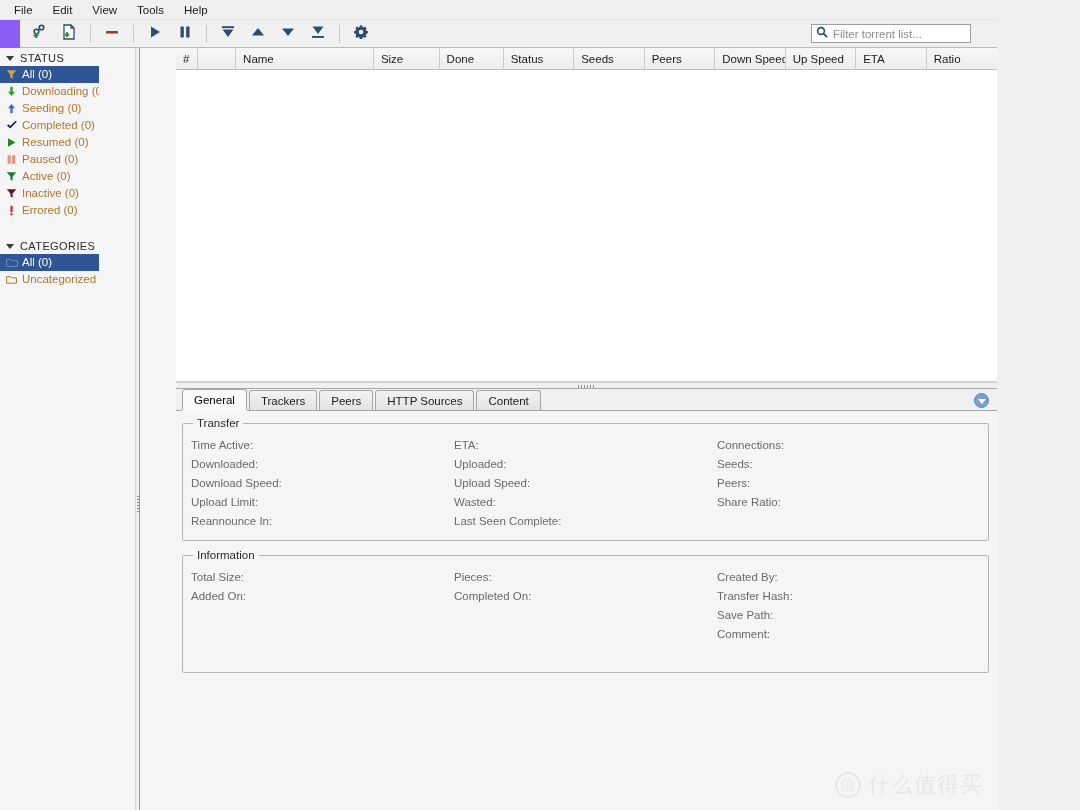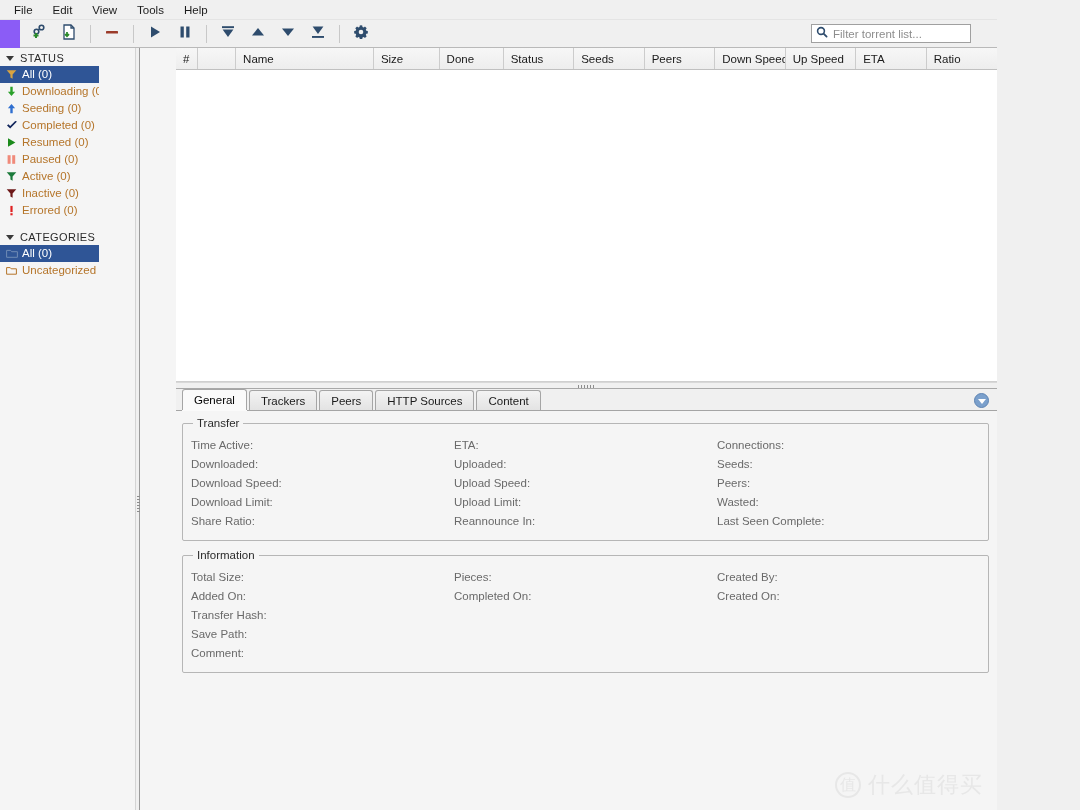--- a/index.html
+++ b/index.html
@@ -540,21 +540,21 @@
       <div class="side-item">
         <span class="ico">
           <svg width="11" height="11" viewBox="0 0 11 11">
             <rect x="4.4" y="0.9" width="2.2" height="6.2" fill="#e02020"></rect>
             <rect x="4.4" y="8.2" width="2.2" height="2.1" fill="#e02020"></rect>
           </svg>
         </span>
         <span class="lbl">Errored (0)</span>
       </div>
 
-      <div class="side-group" style="margin-top:10px">
+      <div class="side-group" style="margin-top:19px">
         <span class="tri"></span>
         <span>CATEGORIES</span>
       </div>
 
       <div class="side-item selected">
         <span class="ico">
           <svg width="12" height="11" viewBox="0 0 12 11">
             <path d="M0.6 2.4 h4 l1 1.3 h5.8 v5.6 H0.6 Z" fill="none" stroke="#6f8bb5" stroke-width="1"></path>
           </svg>
         </span>
@@ -639,23 +639,20 @@
                 <span class="flabel">Download Speed:</span>
               </div>
             <div class="fieldcell">
                 <span class="flabel">Upload Speed:</span>
               </div>
             <div class="fieldcell">
                 <span class="flabel">Peers:</span>
               </div>
 
             <div class="fieldcell">
-                <span class="flabel">Download Limit:</span>
-              </div>
-            <div class="fieldcell">
                 <span class="flabel">Upload Limit:</span>
               </div>
             <div class="fieldcell">
                 <span class="flabel">Wasted:</span>
               </div>
 
             <div class="fieldcell">
                 <span class="flabel">Share Ratio:</span>
               </div>
             <div class="fieldcell">
@@ -678,23 +675,20 @@
               </div>
             <div class="fieldcell">
                 <span class="flabel">Created By:</span>
               </div>
 
             <div class="fieldcell">
                 <span class="flabel">Added On:</span>
               </div>
             <div class="fieldcell">
                 <span class="flabel">Completed On:</span>
-              </div>
-            <div class="fieldcell">
-                <span class="flabel">Created On:</span>
               </div>
 
             <div class="fieldcell">
                 <span class="flabel">Transfer Hash:</span>
               </div>
             <div class="fieldcell blank"></div>
             <div class="fieldcell blank"></div>
 
             <div class="fieldcell">
                 <span class="flabel">Save Path:</span>

